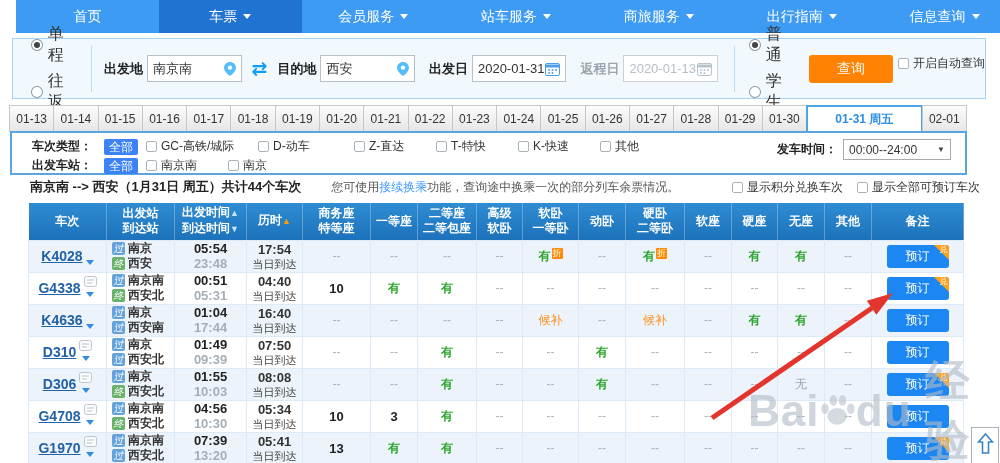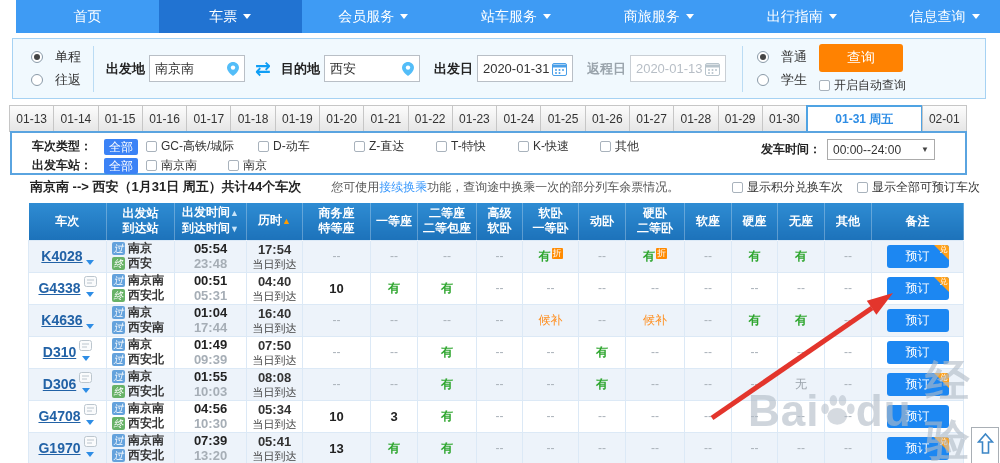--- a/index.html
+++ b/index.html
@@ -10,52 +10,52 @@
   .nav { position:absolute; left:16px; top:0; width:1000px; height:33px; background:#3E9BF4; display:flex; }
   .nav-item { flex:1; display:flex; align-items:center; justify-content:center; gap:6px;
               color:#fff; font-size:14px; cursor:pointer; }
   .nav-item.active { background:#2173D2; }
   .caret { width:0; height:0; border:4px solid transparent; border-top:5px solid #fff; margin-top:4px; }
 
   
   .search-panel { position:absolute; left:12px; top:38px; width:974px; height:61px;
                   background:#F1F9FE; border:1px solid #A6D2F3; display:flex; align-items:center; }
   .radio-group { display:flex; flex-direction:column; gap:5px; margin-left:18px; }
-  .radio-row { display:flex; align-items:center; gap:12px; font-size:13px; color:#333; cursor:pointer; }
+  .radio-row { display:flex; align-items:center; gap:5px; font-size:16px; color:#333; cursor:pointer; }
   .radio { width:12px; height:12px; border:1px solid #8a9aa8; border-radius:50%; background:#fff; position:relative; display:inline-block; }
   .radio.sel::after { content:""; position:absolute; left:2px; top:2px; width:6px; height:6px; border-radius:50%; background:#444; }
   .vdiv { width:1px; height:46px; background:#BBDCF4; margin:0 12px; }
   .flabel { font-size:13px; font-weight:bold; color:#222; margin:0 4px 0 0; white-space:nowrap; }
   .flabel.dim { color:#9AA4AC; }
   .inp { height:27px; background:#fff; border:1px solid #B9BfC6; display:flex; align-items:center;
          padding:0 5px; font-size:13px; color:#333; width:96px; justify-content:space-between; }
   .inp.disabled { color:#B7BEC6; border-color:#C9CFD5; }
   .swap { font-size:19px; font-weight:bold; color:#0F9EF5; margin:0 10px; cursor:pointer; }
   .gap14 { margin-left:14px; }
-  .query-col { display:flex; flex-direction:column; margin-left:12px; gap:5px; align-items:flex-start; }
+  .query-col { display:flex; flex-direction:row; margin-left:12px; gap:5px; align-items:flex-start; }
   .query-btn { width:84px; height:28px; background:#FF8201; color:#fff; border:none; border-radius:3px;
                font-size:14px; font-family:inherit; cursor:pointer; }
   .cb { width:11px; height:11px; border:1px solid #A8B2BC; background:#fff; border-radius:2px; display:inline-block; flex:none; }
   .cb-item { display:flex; align-items:center; gap:4px; font-size:12px; color:#333; cursor:pointer; white-space:nowrap; }
 
   
   .date-tabs { position:absolute; left:10px; top:105px; width:957px; height:27px; display:flex; }
   .date-tab { flex:1; margin-left:-1px; border:1px solid #C6C6C6; background:linear-gradient(#FCFCFC,#E6E6E6);
               display:flex; align-items:center; justify-content:center; font-size:12px; color:#333; cursor:pointer; }
   .date-tab.active { flex:2.6; background:#fff; border:2px solid #4FA3E3; border-bottom:none;
                      color:#2E8DE5; font-weight:bold; }
 
   
   .filter-panel { position:absolute; left:10px; top:131px; width:957px; height:44px; background:#fff;
                   border:2px solid #5AA4E0; padding:4px 0 0 20px; }
   .filter-row { display:flex; align-items:center; height:19px; position:relative; }
   .f-label { font-size:12px; font-weight:bold; color:#222; margin-right:12px; }
   .chip { background:#3b82f6; color:#fff; font-size:12px; border-radius:2px; padding:0 5px; height:16px;
           line-height:16px; margin-right:8px; cursor:pointer; }
-  .time-group { position:absolute; right:30px; top:2px; display:flex; align-items:center; gap:6px; }
+  .time-group { position:absolute; right:14px; top:2px; display:flex; align-items:center; gap:6px; }
   .select { width:108px; height:21px; border:1px solid #ABABAB; background:#fff; font-size:12px; color:#333;
             display:flex; align-items:center; justify-content:space-between; padding:0 5px; cursor:pointer; }
   .sel-caret { font-size:8px; color:#444; }
 
   
   .summary { position:absolute; left:30px; top:178px; width:950px; display:flex; align-items:center;text-align:center; }
   .route { font-size:13px; font-weight:bold; color:#222; }
   .tip { font-size:12px; color:#555; margin-left:30px; }
   .tip a { color:#3B99FC; text-decoration:none; cursor:pointer; }
   .summary-toggles { position:absolute; right:0; top:1px; display:flex; gap:14px; }

